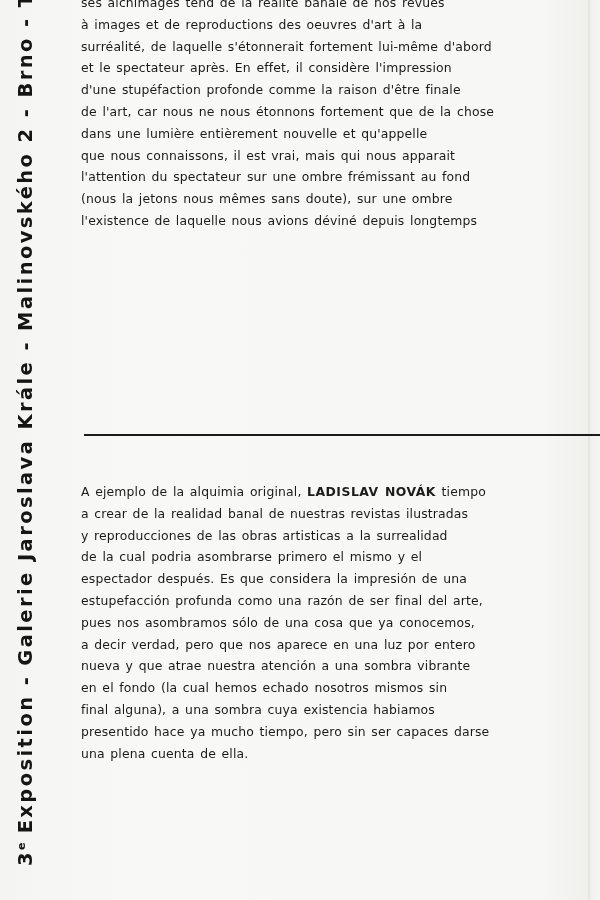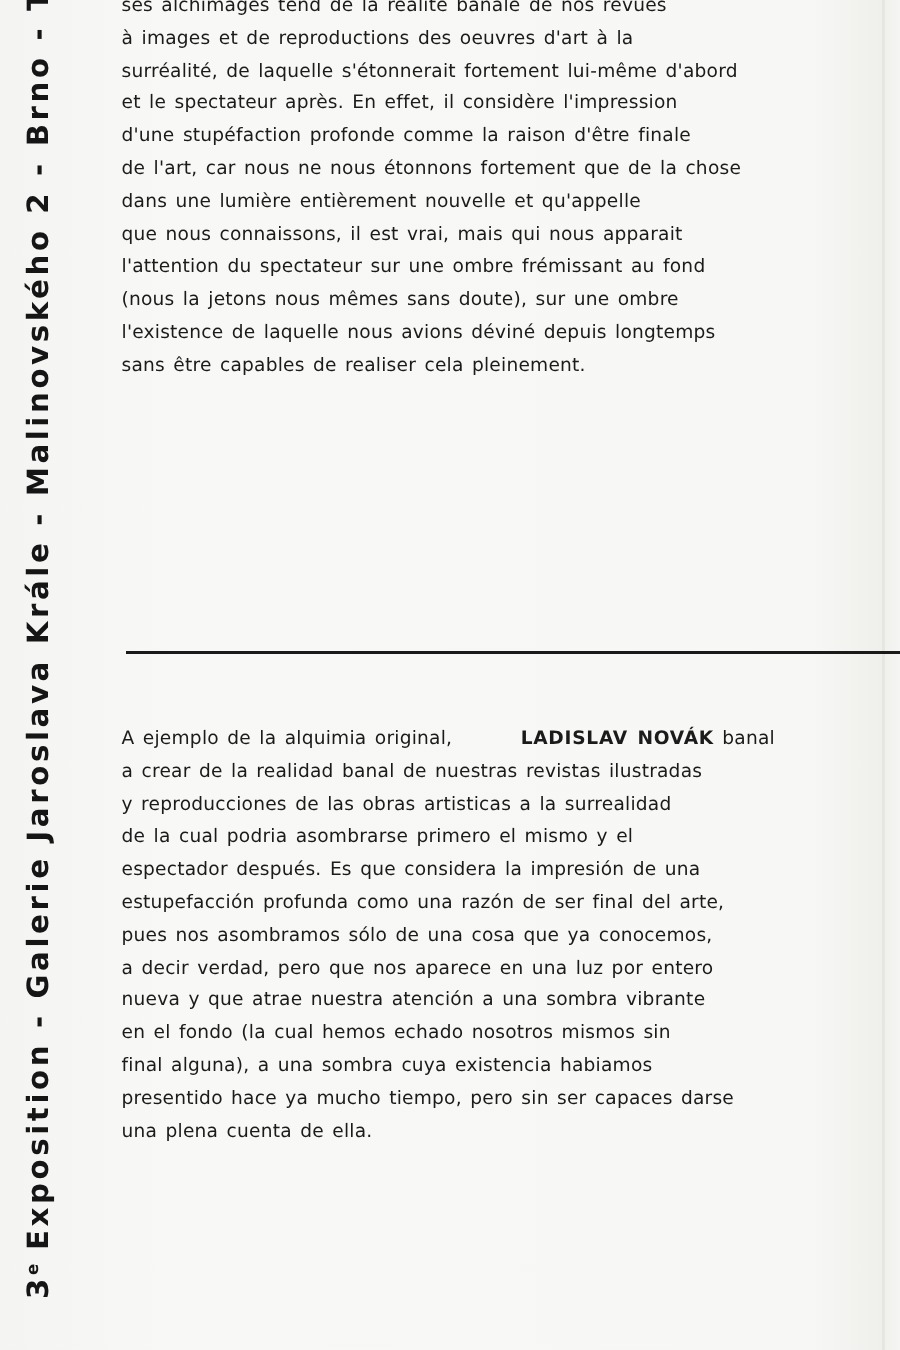--- a/index.html
+++ b/index.html
@@ -71,21 +71,20 @@
     }
     .block-fr {
       top: -8px;
     }
     .block-es {
       top: 481px;
     }
     .strong {
       font-weight: bold;
       letter-spacing: 0.5px;
-      margin-left: 40px;
     }
     .divider {
       position: absolute;
       left: 84px;
       right: 0;
       top: 434px;
       height: 2px;
       background: #1a1a1a;
     }
   </style>
@@ -106,27 +105,26 @@
     <span class="line">à images et de reproductions des  oeuvres d'art à la</span>
     <span class="line">surréalité, de laquelle s'étonnerait fortement lui-même d'abord</span>
     <span class="line">et le spectateur après. En effet, il considère l'impression</span>
     <span class="line">d'une stupéfaction profonde comme la raison d'être finale</span>
     <span class="line">de l'art, car nous ne nous étonnons fortement que de la chose</span>
     <span class="line">dans une lumière entièrement nouvelle et qu'appelle</span>
     <span class="line">que nous connaissons, il est vrai, mais qui nous apparait</span>
     <span class="line">l'attention du spectateur sur une ombre frémissant au fond</span>
     <span class="line">(nous la jetons nous mêmes sans doute), sur une ombre</span>
     <span class="line">l'existence de laquelle nous avions déviné depuis longtemps</span>
-    <span class="line">sans être capables de realiser cela pleinement.</span>
   </div>
 
   <div class="divider"></div>
 
   <div class="block block-es">
-    <span class="line"><span>A ejemplo de la alquimia original, </span><span class="strong">LADISLAV NOVÁK</span><span> banal</span></span>
+    <span class="line"><span>A ejemplo de la alquimia original, </span><span class="strong">LADISLAV NOVÁK</span><span> tiempo</span></span>
     <span class="line">a crear de la realidad banal de nuestras revistas ilustradas</span>
     <span class="line">y reproducciones de las obras artisticas a la surrealidad</span>
     <span class="line">de la cual podria asombrarse primero el mismo y el</span>
     <span class="line">espectador después. Es que considera la impresión de una</span>
     <span class="line">estupefacción profunda como una razón de ser final del arte,</span>
     <span class="line">pues nos asombramos sólo de una cosa que ya conocemos,</span>
     <span class="line">a decir verdad, pero que nos aparece en una luz por entero</span>
     <span class="line">nueva y que atrae nuestra atención a una sombra vibrante</span>
     <span class="line">en el fondo (la cual hemos echado nosotros mismos sin</span>
     <span class="line">final alguna), a una sombra cuya existencia habiamos</span>

